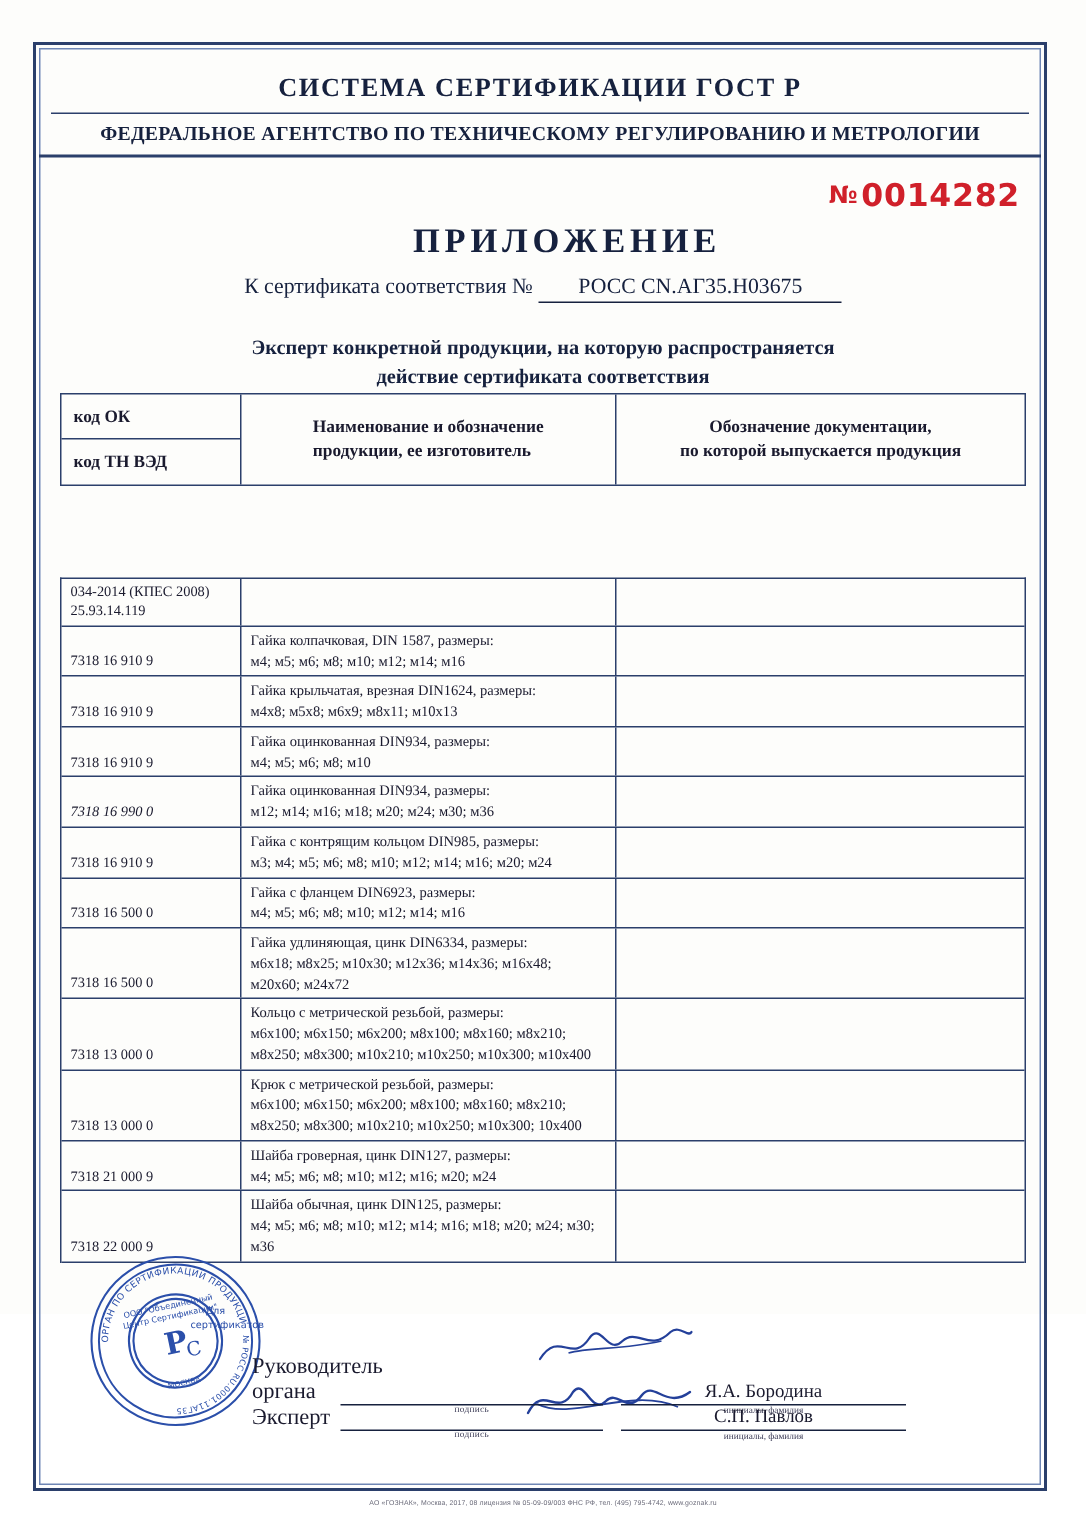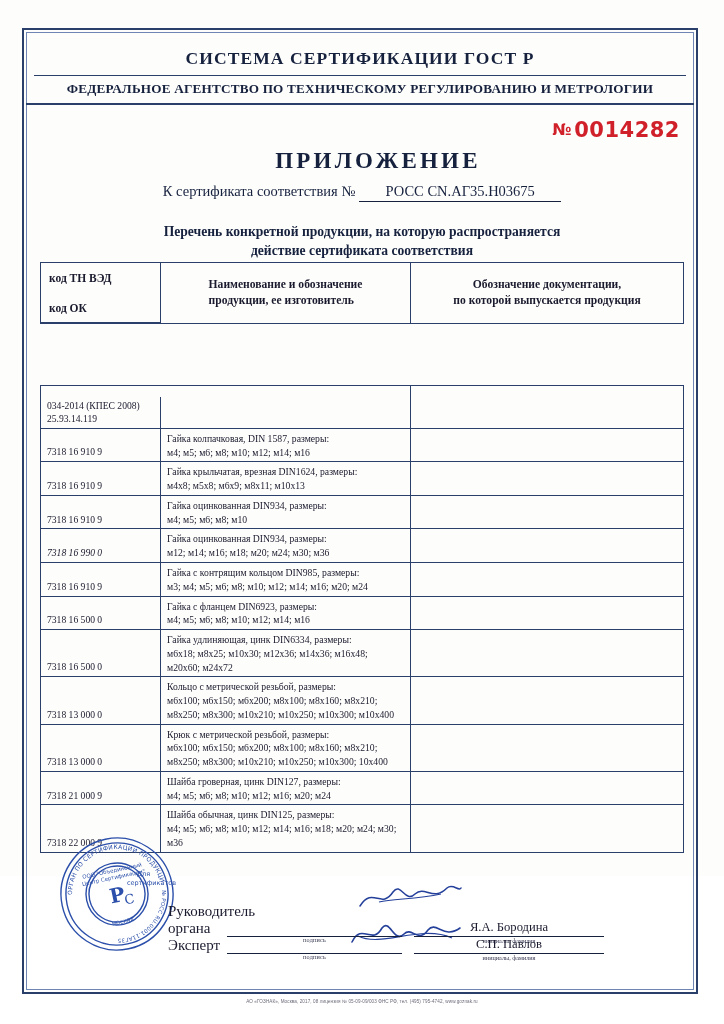--- a/index.html
+++ b/index.html
@@ -199,21 +199,21 @@
   .cell-code {
     width: 120px;
     box-sizing: border-box;
     border-right: 1px solid #2b3f6b;
     font-size: 9.6px;
     padding: 3px 4px 2px 6px;
     line-height: 1.35;
     display: flex;
     align-items: flex-end;
   }
-  .cell-code.topal { align-items: flex-start; margin-top: 11px; }
+  .cell-code.topal { align-items: flex-start; }
   .cell-name {
     width: 250px;
     box-sizing: border-box;
     border-right: 1px solid #2b3f6b;
     font-size: 9.7px;
     padding: 3px 5px 2px 6px;
     line-height: 1.42;
   }
   .cell-doc {
     flex: 1;
@@ -330,28 +330,28 @@
     <span class="nsign">№</span><span>0014282</span>
   </div>
 
   <div class="title">ПРИЛОЖЕНИЕ</div>
 
   <div class="certline">
     <span class="lbl">К сертификата соответствия №</span><span class="certno">РОСС CN.АГ35.Н03675</span>
   </div>
 
   <div class="subtitle">
-    <div>Перечень конкретной продукции,  на которую распространяется</div>
+    <div>Эксперт конкретной продукции,  на которую распространяется</div>
     <div>действие сертификата соответствия</div>
   </div>
 
   <div class="colhead">
     <div class="c1">
+      <div class="half top">код ОК</div>
       <div class="half">код ТН ВЭД</div>
-      <div class="half top">код ОК</div>
     </div>
     <div class="c2" style="white-space: pre-line;">Наименование и обозначение
 продукции, ее изготовитель</div>
     <div class="c3" style="white-space: pre-line;">Обозначение документации,
 по которой выпускается продукция</div>
   </div>
 
   <div class="dots-bg"></div>
 
   <div class="tbl" id="product-table">

